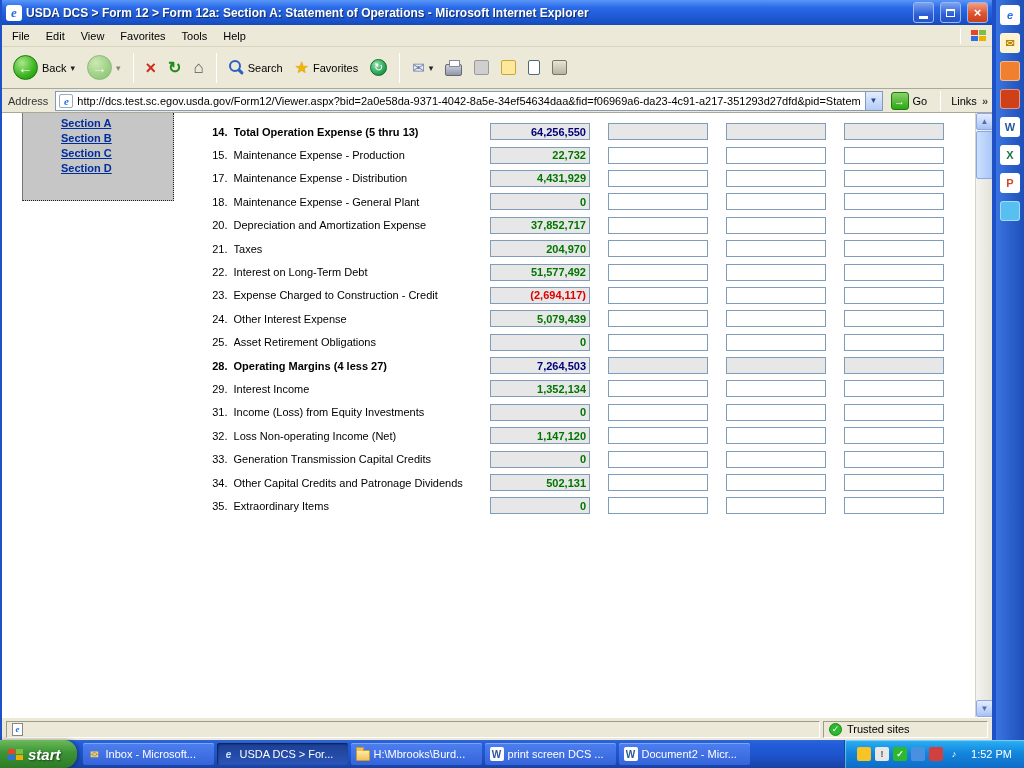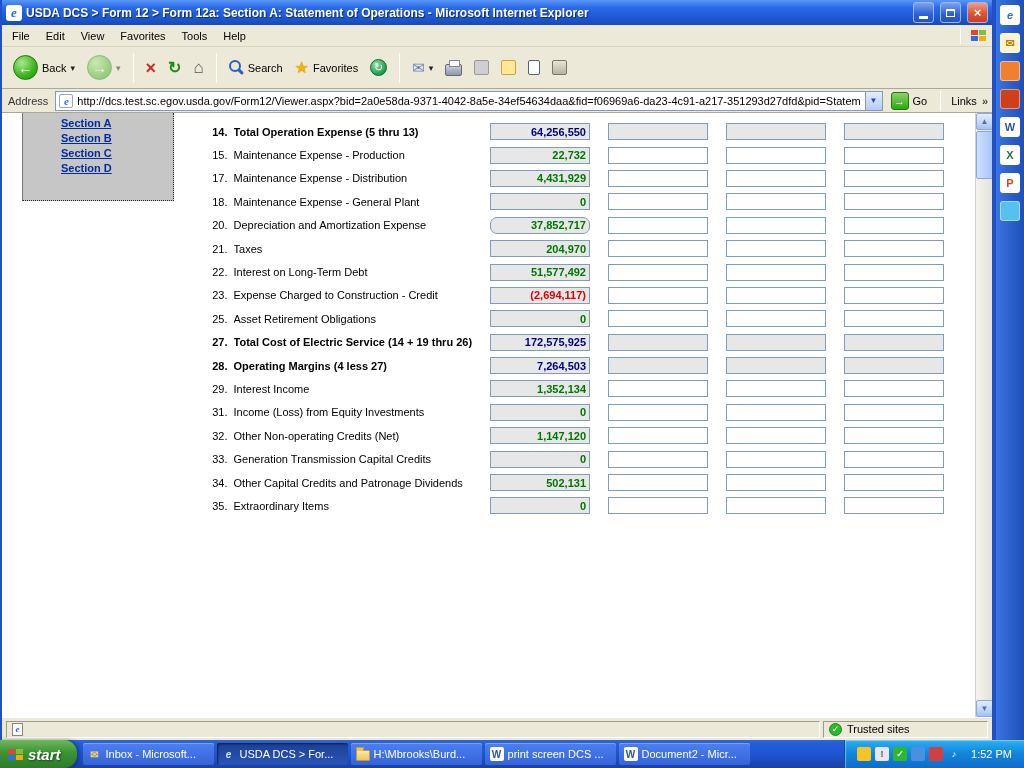--- a/index.html
+++ b/index.html
@@ -300,21 +300,21 @@
             <span class="fnum">18.</span>
             <span class="flabel">Maintenance Expense - General Plant</span>
             <input class="fval filled" readonly="" value="0" style="color: rgb(0, 118, 0);">
             <input class="fval" style="">
             <input class="fval" style="">
             <input class="fval" style="">
           </div>
           <div class="frow">
             <span class="fnum">20.</span>
             <span class="flabel">Depreciation and Amortization Expense</span>
-            <input class="fval filled" readonly="" value="37,852,717" style="color: rgb(0, 118, 0); border-radius: 7px;">
+            <input class="fval filled" readonly="" value="37,852,717" style="color: rgb(0, 118, 0);">
             <input class="fval" style="">
             <input class="fval" style="">
             <input class="fval" style="">
           </div>
           <div class="frow">
             <span class="fnum">21.</span>
             <span class="flabel">Taxes</span>
             <input class="fval filled" readonly="" value="204,970" style="color: rgb(0, 118, 0);">
             <input class="fval" style="">
             <input class="fval" style="">
@@ -330,34 +330,34 @@
           </div>
           <div class="frow">
             <span class="fnum">23.</span>
             <span class="flabel">Expense Charged to Construction - Credit</span>
             <input class="fval filled" readonly="" value="(2,694,117)" style="color: rgb(224, 0, 0);">
             <input class="fval" style="">
             <input class="fval" style="">
             <input class="fval" style="">
           </div>
           <div class="frow">
+            <span class="fnum">24.</span>
+            <span class="flabel">Other Interest Expense</span>
+            <input class="fval filled" readonly="" value="5,079,439" style="color: rgb(0, 118, 0);">
+            <input class="fval" style="">
+            <input class="fval" style="">
+            <input class="fval" style="">
+          </div>
+          <div class="frow">
             <span class="fnum">25.</span>
             <span class="flabel">Asset Retirement Obligations</span>
             <input class="fval filled" readonly="" value="0" style="color: rgb(0, 118, 0);">
             <input class="fval" style="">
             <input class="fval" style="">
             <input class="fval" style="">
-          </div>
-          <div class="frow total">
-            <span class="fnum">27.</span>
-            <span class="flabel">Total Cost of Electric Service (14 + 19 thru 26)</span>
-            <input class="fval filled" readonly="" value="172,575,925" style="color: rgb(0, 0, 122);">
-            <input class="fval dis" disabled="" style="">
-            <input class="fval dis" disabled="" style="">
-            <input class="fval dis" disabled="" style="">
           </div>
           <div class="frow total">
             <span class="fnum">28.</span>
             <span class="flabel">Operating Margins (4 less 27)</span>
             <input class="fval filled" readonly="" value="7,264,503" style="color: rgb(0, 0, 122);">
             <input class="fval dis" disabled="" style="">
             <input class="fval dis" disabled="" style="">
             <input class="fval dis" disabled="" style="">
           </div>
           <div class="frow">
@@ -371,21 +371,21 @@
           <div class="frow">
             <span class="fnum">31.</span>
             <span class="flabel">Income (Loss) from Equity Investments</span>
             <input class="fval filled" readonly="" value="0" style="color: rgb(0, 118, 0);">
             <input class="fval" style="">
             <input class="fval" style="">
             <input class="fval" style="">
           </div>
           <div class="frow">
             <span class="fnum">32.</span>
-            <span class="flabel">Other Non-operating Credits (Net)</span>
+            <span class="flabel">Loss Non-operating Income (Net)</span>
             <input class="fval filled" readonly="" value="1,147,120" style="color: rgb(0, 118, 0);">
             <input class="fval" style="">
             <input class="fval" style="">
             <input class="fval" style="">
           </div>
           <div class="frow">
             <span class="fnum">33.</span>
             <span class="flabel">Generation Transmission Capital Credits</span>
             <input class="fval filled" readonly="" value="0" style="color: rgb(0, 118, 0);">
             <input class="fval" style="">

